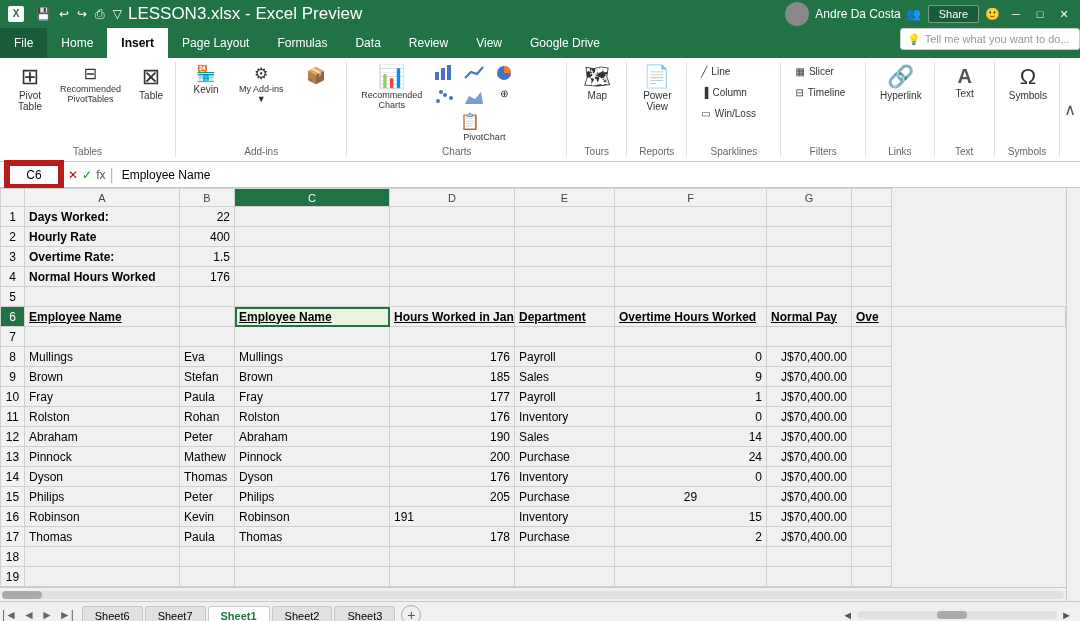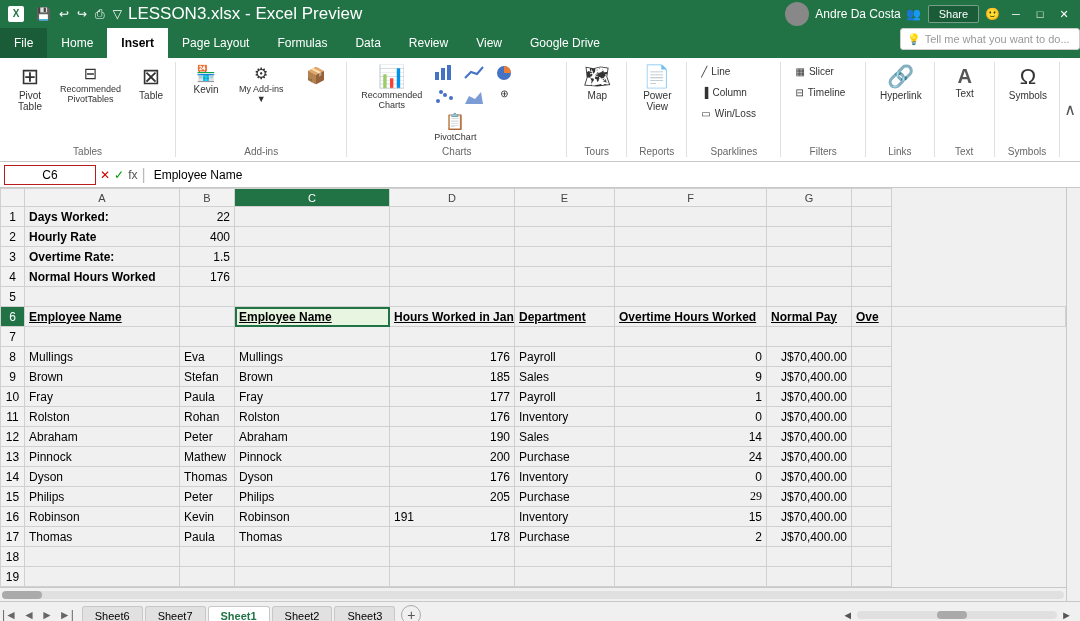--- a/index.html
+++ b/index.html
@@ -121,22 +121,22 @@
     .formula-bar {
       display: flex;
       align-items: center;
       background: #fff;
       border-bottom: 1px solid #c8c8c8;
       height: 26px;
       padding: 0 4px;
       gap: 4px;
     }
     .name-box {
-      width: 92px;
-      border: 1px solid #b91c1c;
+      width: 60px;
+      border: 6px solid #b91c1c;
       padding: 2px 4px;
       font-size: 12px;
       text-align: center;
     }
     .formula-divider { color: #bbb; font-size: 16px; }
     .formula-icons { display: flex; gap: 4px; color: #555; font-size: 12px; }
     .formula-input { flex: 1; border: none; outline: none; font-size: 12px; padding: 2px 4px; }
     .excel-table {
       border-collapse: collapse;
       table-layout: fixed;
@@ -370,21 +370,21 @@
                   <polygon points="2,16 6,8 12,11 18,4 20,16" fill="#4472c4" opacity="0.7"></polygon>
                 </svg>
             </div>
             <div class="ribbon-btn" style="min-width:28px;padding:2px 3px;font-size:10px;">
               <span>⊕</span>
             </div>
           </div>
           <div style="display:flex;gap:2px;margin-top:2px;">
             <div class="ribbon-btn" style="min-width:44px;padding:2px 4px;">
               <div class="icon icon-sm">📋</div>
-              <span style="font-size:9px;">PivotChart</span>
+              <span style="font-size:9px;margin-left:29px;">PivotChart</span>
             </div>
           </div>
         </div>
       </div>
       <div class="ribbon-group-label">Charts</div>
     </div>
 
     <div class="ribbon-group">
       <div class="ribbon-group-items">
         <div class="ribbon-btn">
@@ -669,21 +669,21 @@
               <td style="text-align: right;">J$70,400.00</td>
               <td></td>
             </tr>
             <tr>
               <td class="row-header">15</td>
               <td>Philips</td>
               <td>Peter</td>
               <td>Philips</td>
               <td style="text-align: right;">205</td>
               <td>Purchase</td>
-              <td style="text-align: right; font-family: Liberation Serif, serif;">29</td>
+              <td style="text-align: center;">29</td>
               <td style="text-align: right;">J$70,400.00</td>
               <td></td>
             </tr>
             <tr>
               <td class="row-header">16</td>
               <td>Robinson</td>
               <td>Kevin</td>
               <td>Robinson</td>
               <td style="text-align: left;">191</td>
               <td>Inventory</td>

